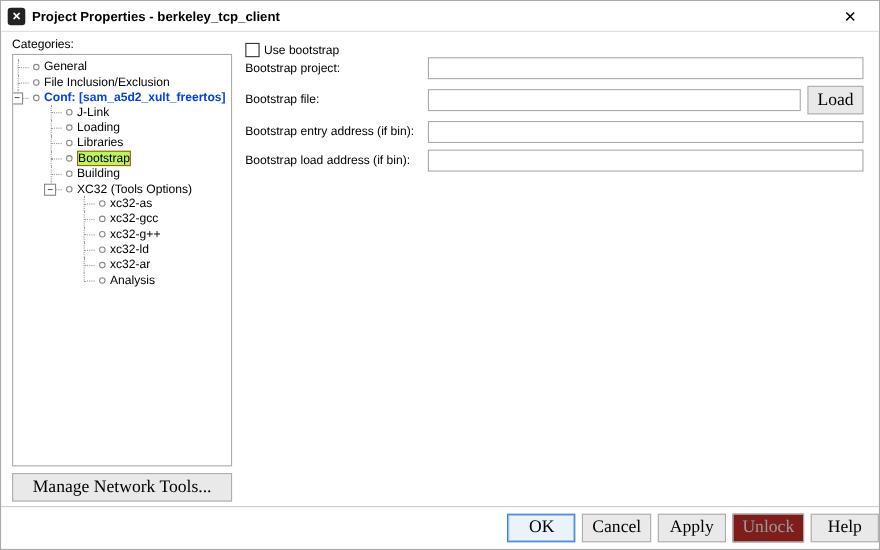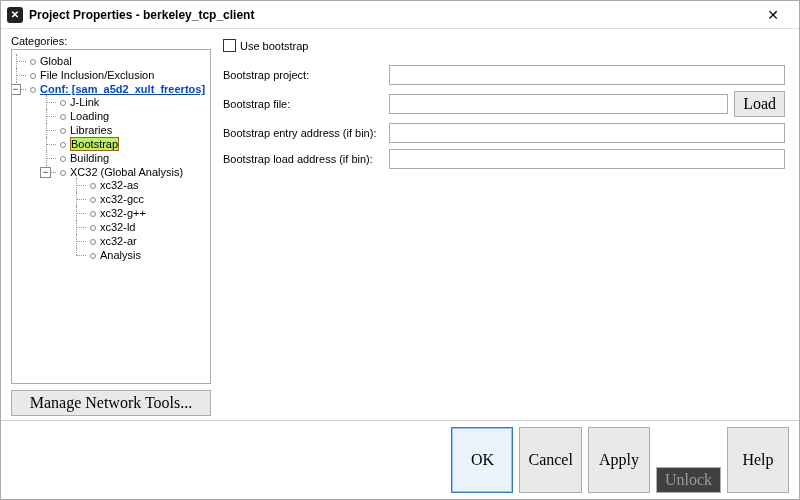--- a/index.html
+++ b/index.html
@@ -99,70 +99,68 @@
     border: 1px solid #888;
     background: #fff;
     font-size: 9px; line-height: 9px;
     text-align: center;
     cursor: default;
     z-index: 1;
   }
   .conf-link {
     color: #0645c9;
     font-weight: bold;
-    text-decoration: underline;
   }
   .selected {
     border: 1px solid #a16207;
     background: #bef264;
     padding: 0 0;
   }
   .left-buttons { margin-top: 6px; display: flex; flex-direction: column; gap: 4px; }
   .btn {
     border: 1px solid #adadad;
     background: #e9e9e9;
     padding: 3px 8px;
     font-size: 16px;
     text-align: center;
     cursor: default;
     font-family: Liberation Serif, serif;
   }
   .btn:disabled, .btn.disabled {
     color: #9a9a9a;
-    background: #404040;
-    margin-top: 40px;
+    background: #7f1d1d;
   }
   .right {
     flex: 1;
     padding: 4px 4px 0 4px;
   }
   .form-row {
     display: flex;
     align-items: center;
     margin-bottom: 6px;
     gap: 6px;
     justify-content: flex-end;
   }
   .form-row .lbl { width: 160px; }
   .form-row input[type=text] {
     flex: 1;
     border: 1px solid #aaa;
     height: 20px;
     padding: 1px 4px;
     font-size: 11px;
   }
-  .chk-row { display: flex; align-items: center; gap: 4px; margin-bottom: 13px; margin-left: 0; }
+  .chk-row { display: flex; align-items: center; gap: 4px; margin-bottom: 0; margin-left: 0; }
   .chk {
     width: 13px; height: 13px;
     border: 1px solid #333;
     background: #fff;
   }
   .footer {
     border-top: 1px solid #ccc;
-    padding: 6px 10px;
+    padding: 6px 0;
     display: flex;
     justify-content: flex-end;
     gap: 6px;
   }
   .footer .btn { min-width: 62px; }
   .footer .btn.primary {
     border: 1px solid #2e77d0;
     box-shadow: inset 0 0 0 1px #9cc3ee;
     background: #eaf2fb;
   }
@@ -176,34 +174,34 @@
     <div class="app-icon">✕</div>
     <div class="title">Project Properties - berkeley_tcp_client</div>
     <div class="close">✕</div>
   </div>
 
   <div class="body">
     <div class="left">
       <div class="cat-label">Categories:</div>
       <div class="tree-box tree">
         <ul>
-          <li><span class="bullet"></span><span>Global</span></li>
+          <li><span class="bullet"></span><span>General</span></li>
           <li><span class="bullet"></span><span>File Inclusion/Exclusion</span></li>
           <li>
             <span class="expander">−</span>
             <span class="bullet"></span><span class="conf-link">Conf: [sam_a5d2_xult_freertos]</span>
             <ul>
               <li><span class="bullet"></span><span>J-Link</span></li>
               <li><span class="bullet"></span><span>Loading</span></li>
               <li><span class="bullet"></span><span>Libraries</span></li>
               <li><span class="bullet"></span><span class="selected">Bootstrap</span></li>
               <li><span class="bullet"></span><span>Building</span></li>
               <li>
                 <span class="expander">−</span>
-                <span class="bullet"></span><span>XC32 (Global Analysis)</span>
+                <span class="bullet"></span><span>XC32 (Tools Options)</span>
                 <ul>
                   <li><span class="bullet"></span><span>xc32-as</span></li>
                   <li><span class="bullet"></span><span>xc32-gcc</span></li>
                   <li><span class="bullet"></span><span>xc32-g++</span></li>
                   <li><span class="bullet"></span><span>xc32-ld</span></li>
                   <li><span class="bullet"></span><span>xc32-ar</span></li>
                   <li><span class="bullet"></span><span>Analysis</span></li>
                 </ul>
               </li>
             </ul>

